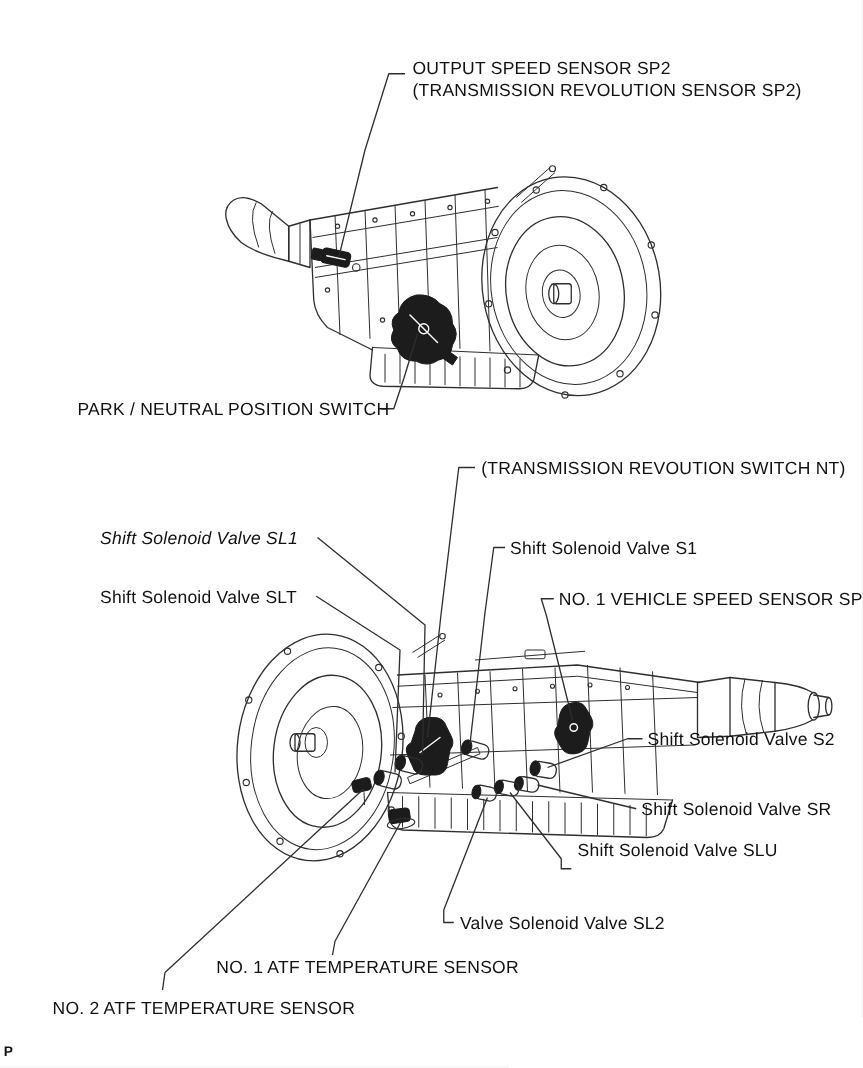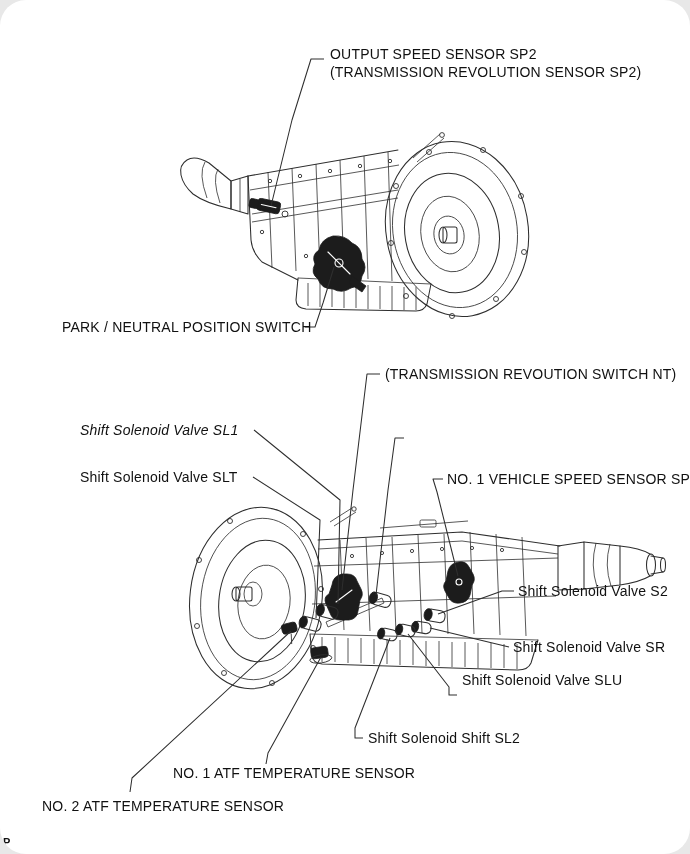--- a/index.html
+++ b/index.html
@@ -9,21 +9,20 @@
     --background:#ffffff;
   }
   html,body{margin:0;padding:0;background:#e8e8e8;}
   .page{
     position:relative;
     width:690px;height:854px;
     margin:0 auto;
     background:var(--background);
     font-family:"Liberation Sans", sans-serif;
     overflow:hidden;
-    border-radius:26px;
   }
   .art{position:absolute;left:0;top:0;}
   .art .ln{stroke:var(--line);stroke-width:1.05;fill:none;stroke-linecap:round;stroke-linejoin:round;}
   .art .thin{stroke:var(--line);stroke-width:0.8;fill:none;}
   .art .dk{fill:var(--dark-part);stroke:var(--dark-part);stroke-width:0.8;stroke-linejoin:round;}
   .art .wt{stroke:#ffffff;stroke-width:1.1;fill:none;stroke-linecap:round;}
   .art .dot{fill:none;stroke:var(--line);stroke-width:0.9;}
   .art .ldr{stroke:var(--line);stroke-width:1.05;fill:none;stroke-linejoin:round;stroke-linecap:butt;}
   .lbl{
     position:absolute;
@@ -238,29 +237,30 @@
   <div class="lbl" style="left:62px;top:318px;">PARK / NEUTRAL POSITION SWITCH</div>
 
   <div class="lbl" style="left:385px;top:365px;">
     <span>(TRANSMISSION REVOUTION SWITCH NT)</span>
   </div>
 
   <div class="lbl" style="left:80px;top:421px;font-style:italic;">Shift Solenoid Valve SL1</div>
 
   <div class="lbl" style="left:80px;top:468px;text-align:right;">Shift Solenoid Valve SLT</div>
 
+  <div class="lbl" style="left:408px;top:429px;">Shift Solenoid Valve S1</div>
 
   <div class="lbl" style="left:447px;top:470px;">NO. 1 VEHICLE SPEED SENSOR SP1</div>
 
   <div class="lbl" style="left:518px;top:582px;">Shift Solenoid Valve S2</div>
 
   <div class="lbl" style="left:513px;top:638px;">Shift Solenoid Valve SR</div>
 
   <div class="lbl" style="left:462px;top:671px;text-align:right;">Shift Solenoid Valve SLU</div>
 
-  <div class="lbl" style="left:368px;top:729px;">Shift Solenoid Shift SL2</div>
+  <div class="lbl" style="left:368px;top:729px;">Valve Solenoid Valve SL2</div>
 
   <div class="lbl" style="left:173px;top:764px;">NO. 1 ATF TEMPERATURE SENSOR</div>
 
   <div class="lbl" style="left:42px;top:797px;">NO. 2 ATF TEMPERATURE SENSOR</div>
 
   <div class="pagemark">P</div>
 </div>
 
 </body></html>

